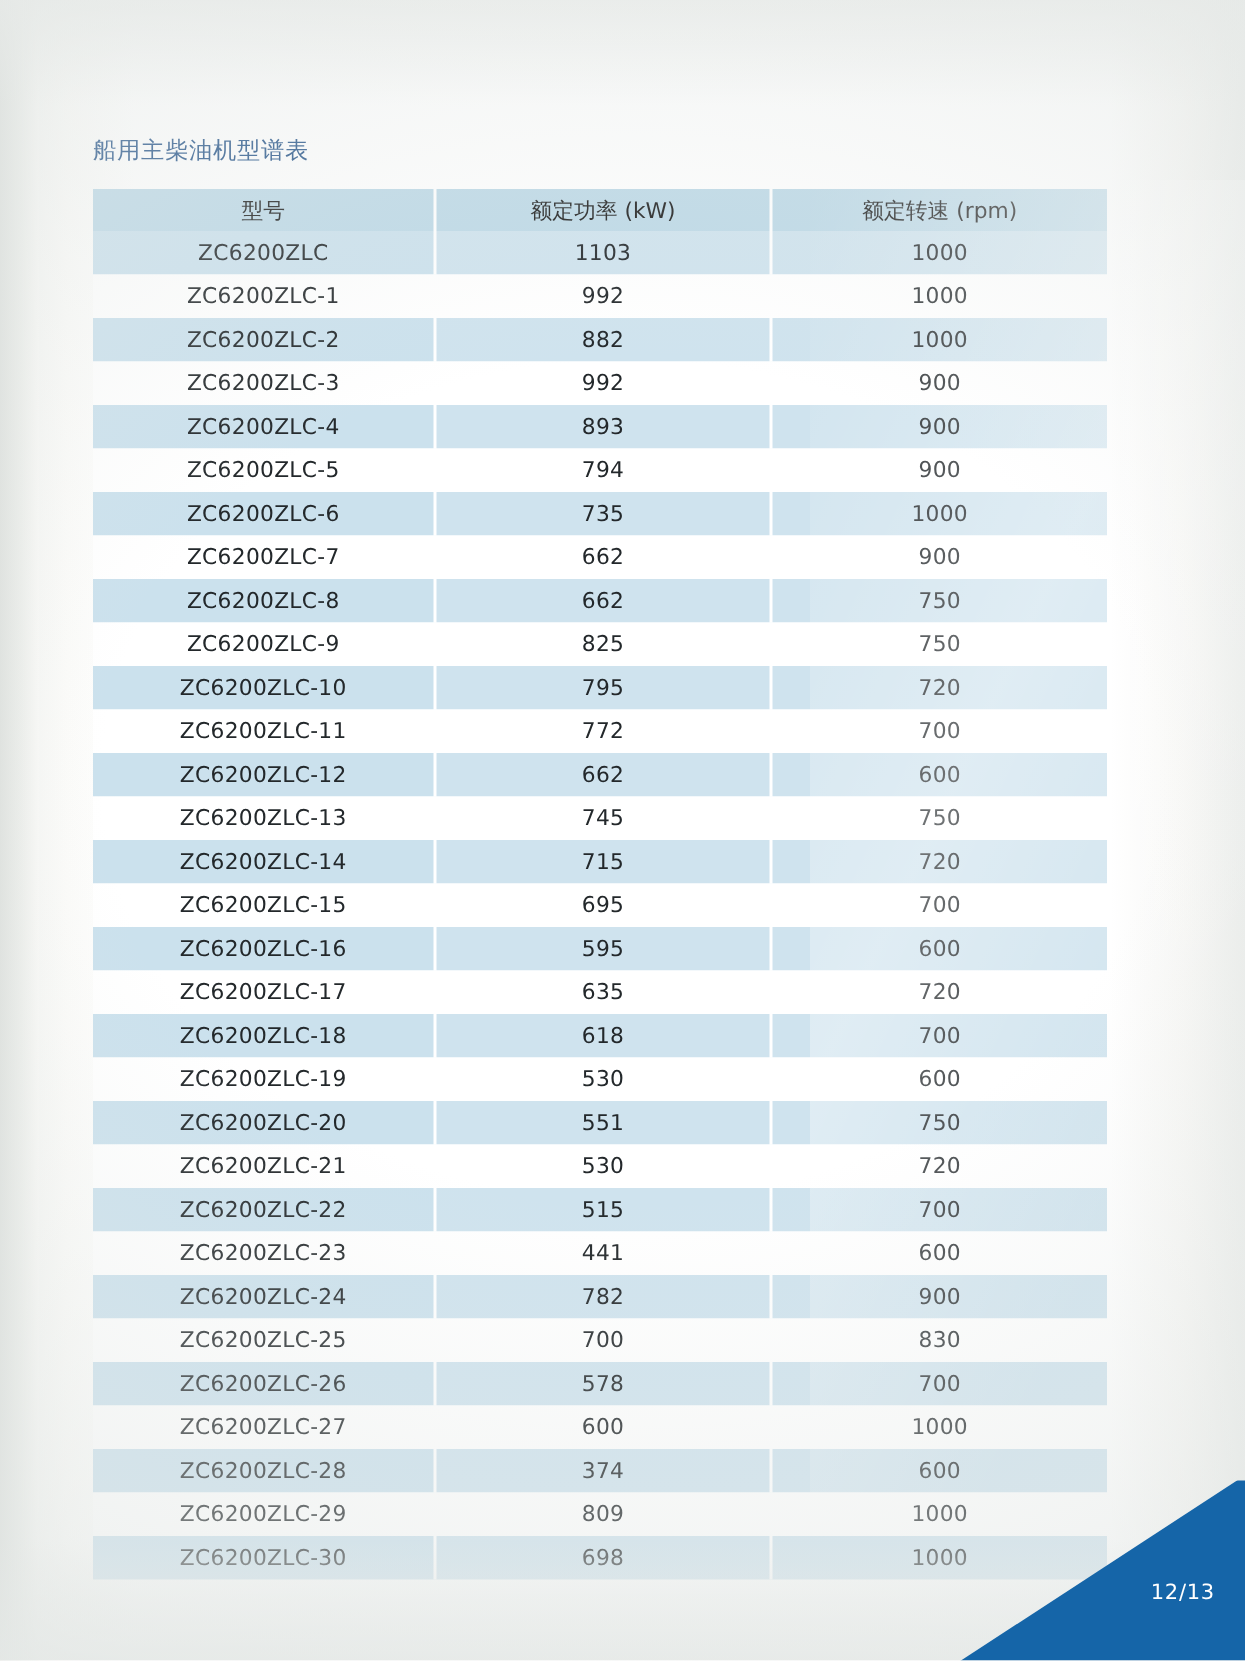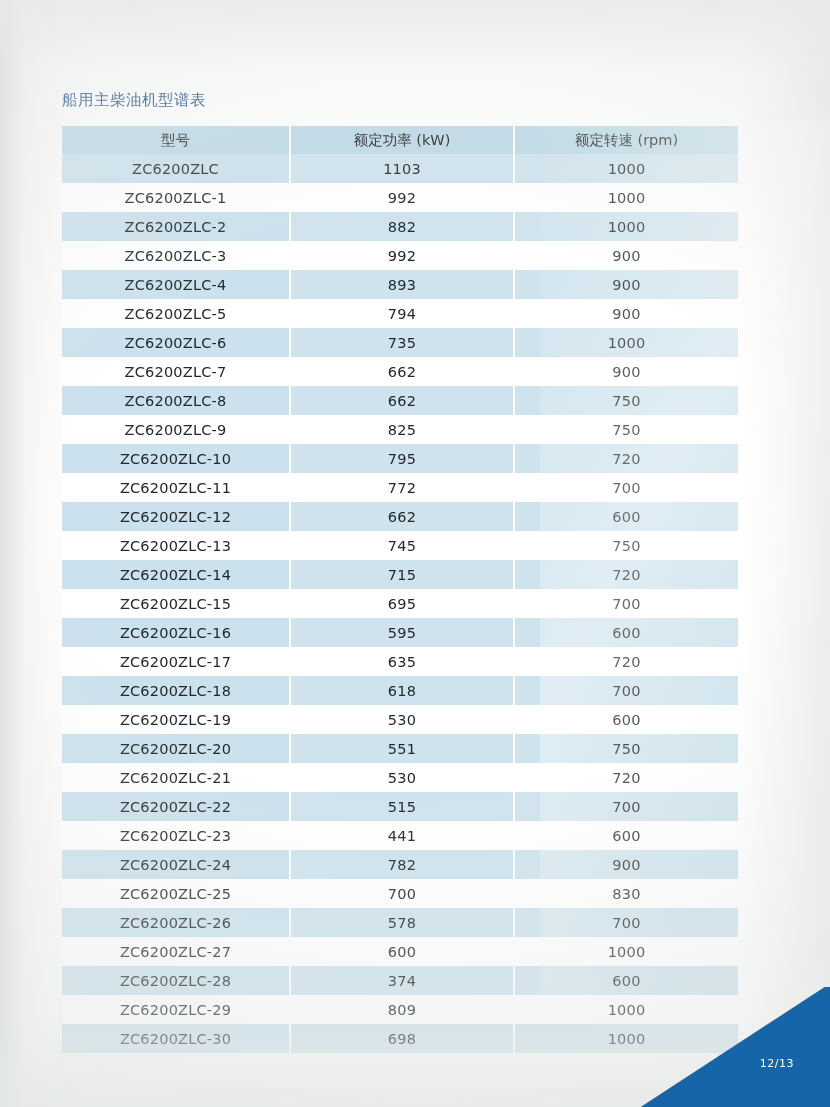--- a/index.html
+++ b/index.html
@@ -98,24 +98,24 @@
     position: absolute;
     right: -10px;
     bottom: -20px;
     width: 230px;
     height: 150px;
     background: #1565a8;
     clip-path: polygon(100% 0%, 100% 100%, 0% 100%);
   }
   .corner .pagenum {
     position: absolute;
-    right: 36px;
+    right: 20px;
     bottom: 37px;
     color: #ffffff;
-    font-size: 11px;
+    font-size: 14px;
     font-family: "DejaVu Sans", "Liberation Sans", sans-serif;
     letter-spacing: 0.5px;
   }
   .glare {
     position: absolute;
     left: 540px;
     top: 120px;
     width: 290px;
     height: 900px;
     background: linear-gradient(115deg, rgba(255,255,255,0) 0%, rgba(255,255,255,0.35) 40%, rgba(255,255,255,0) 75%);

